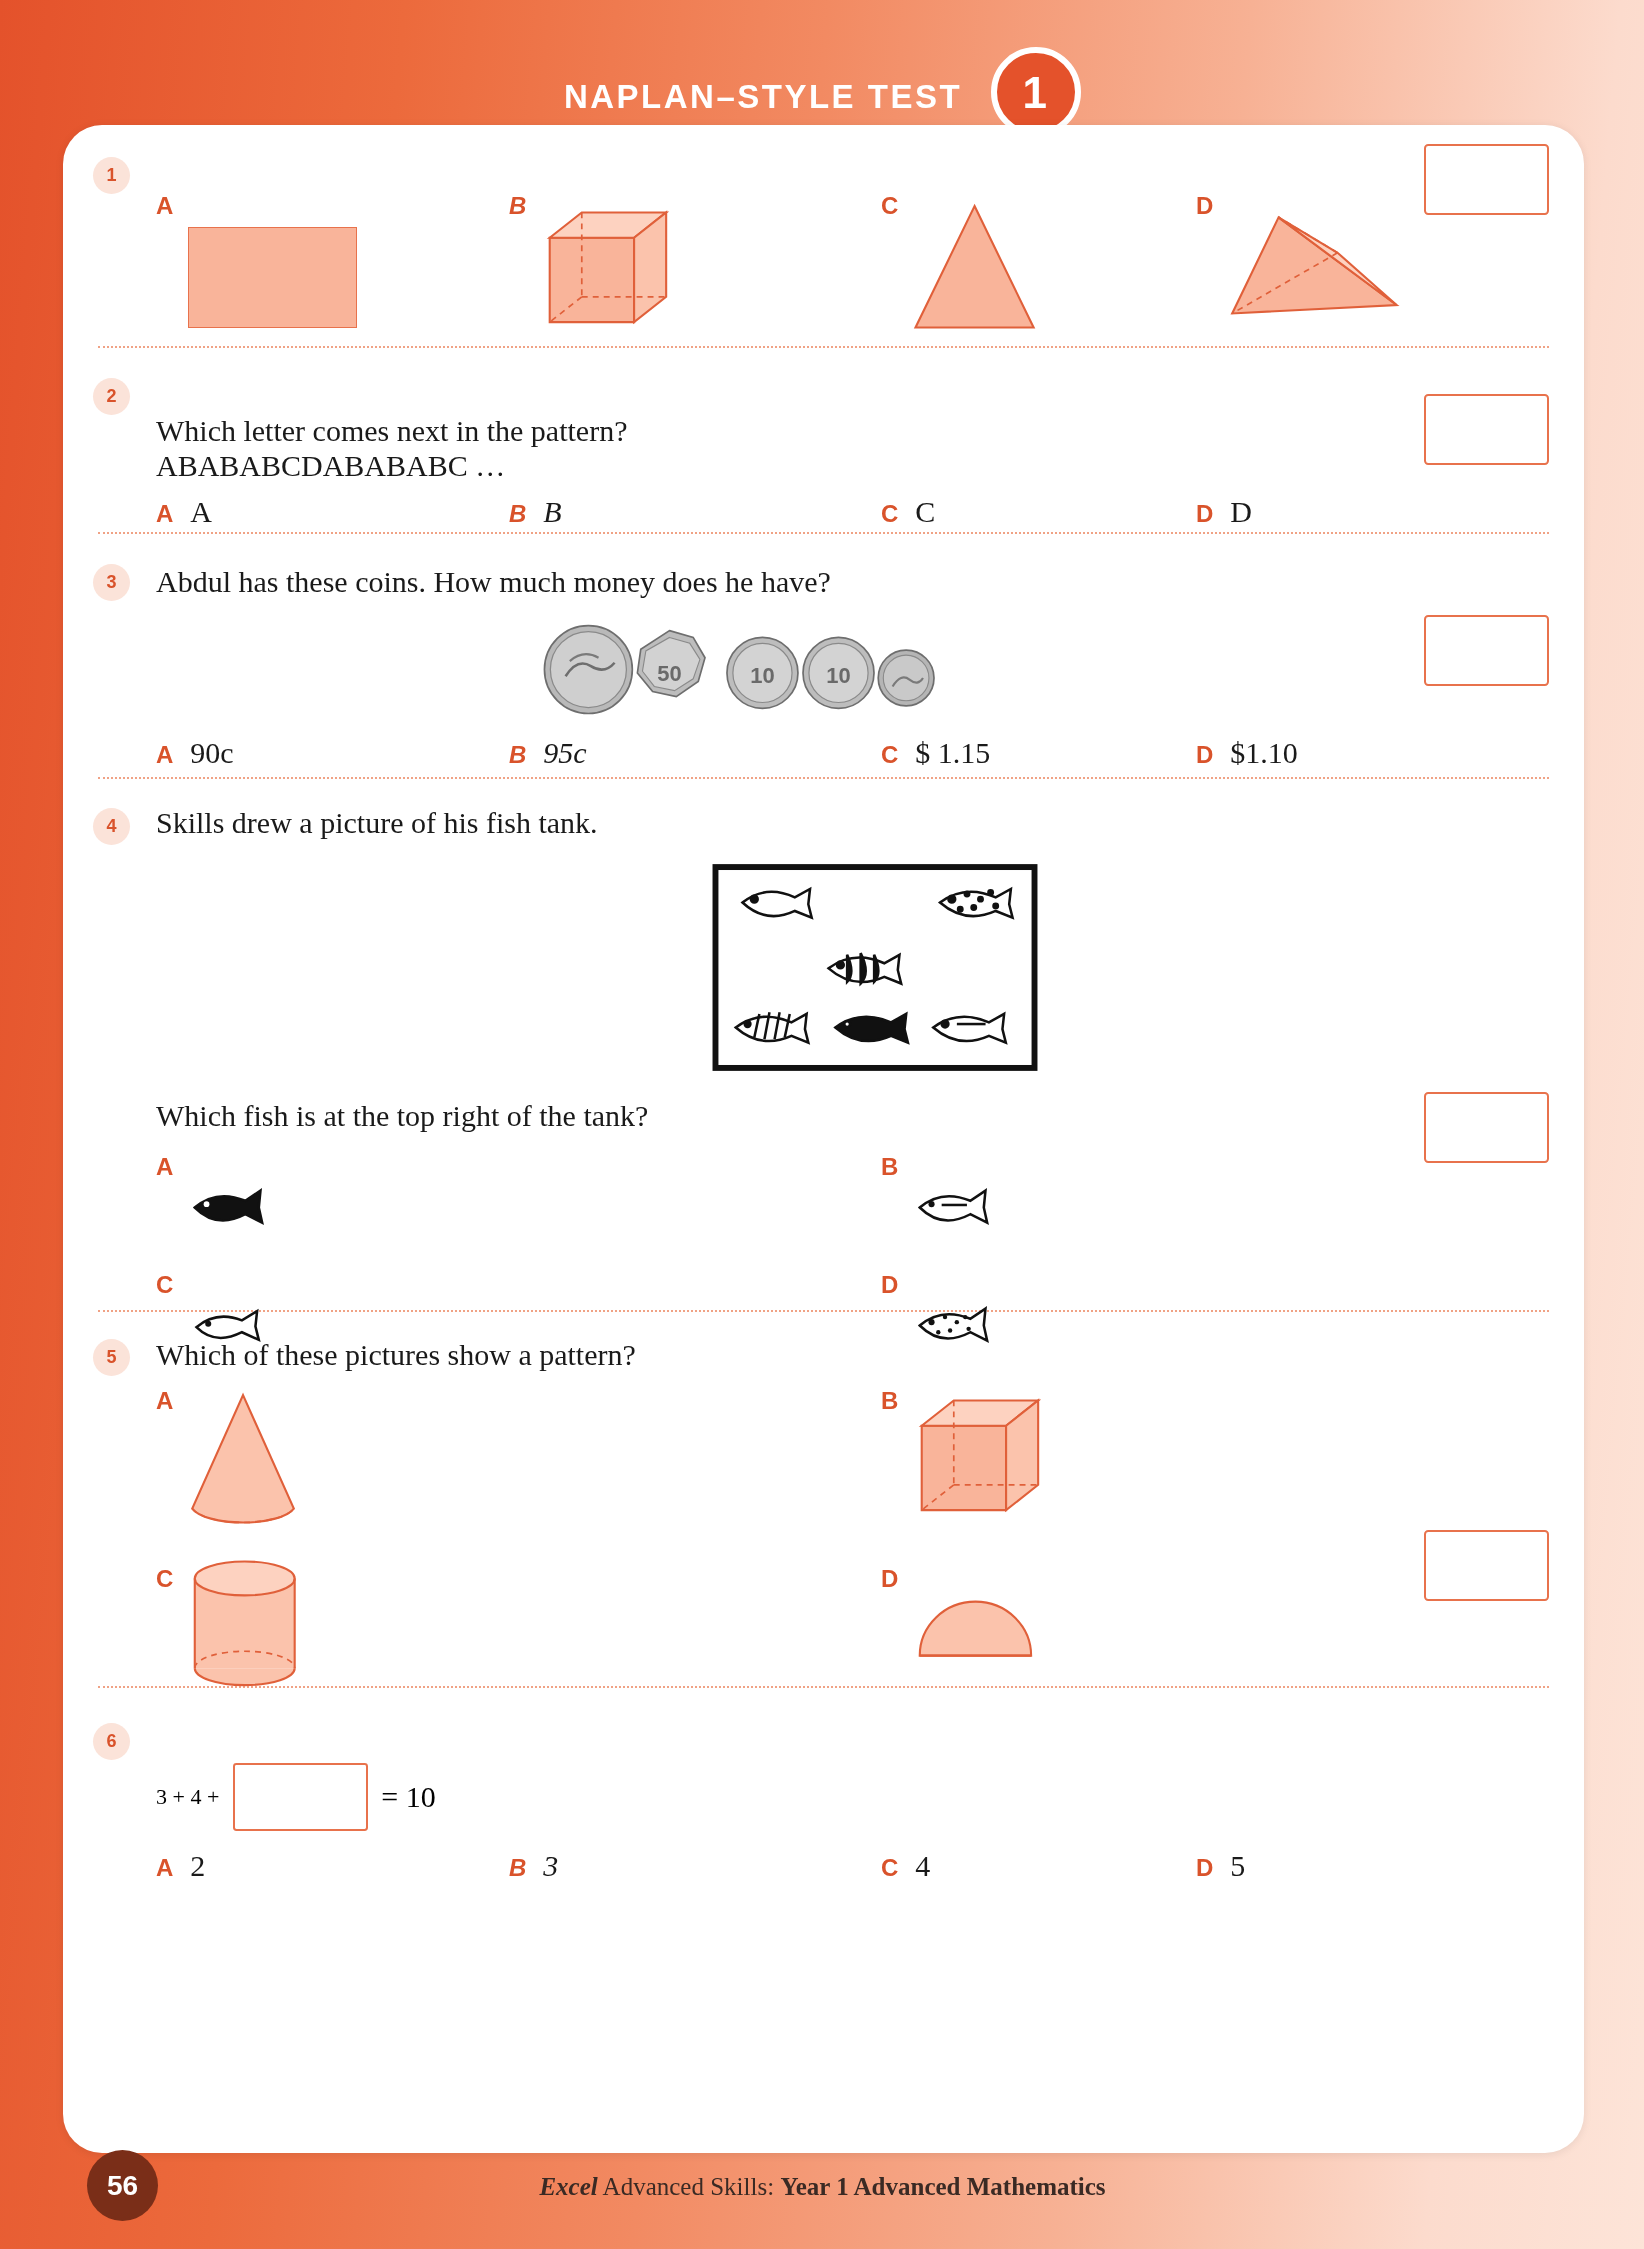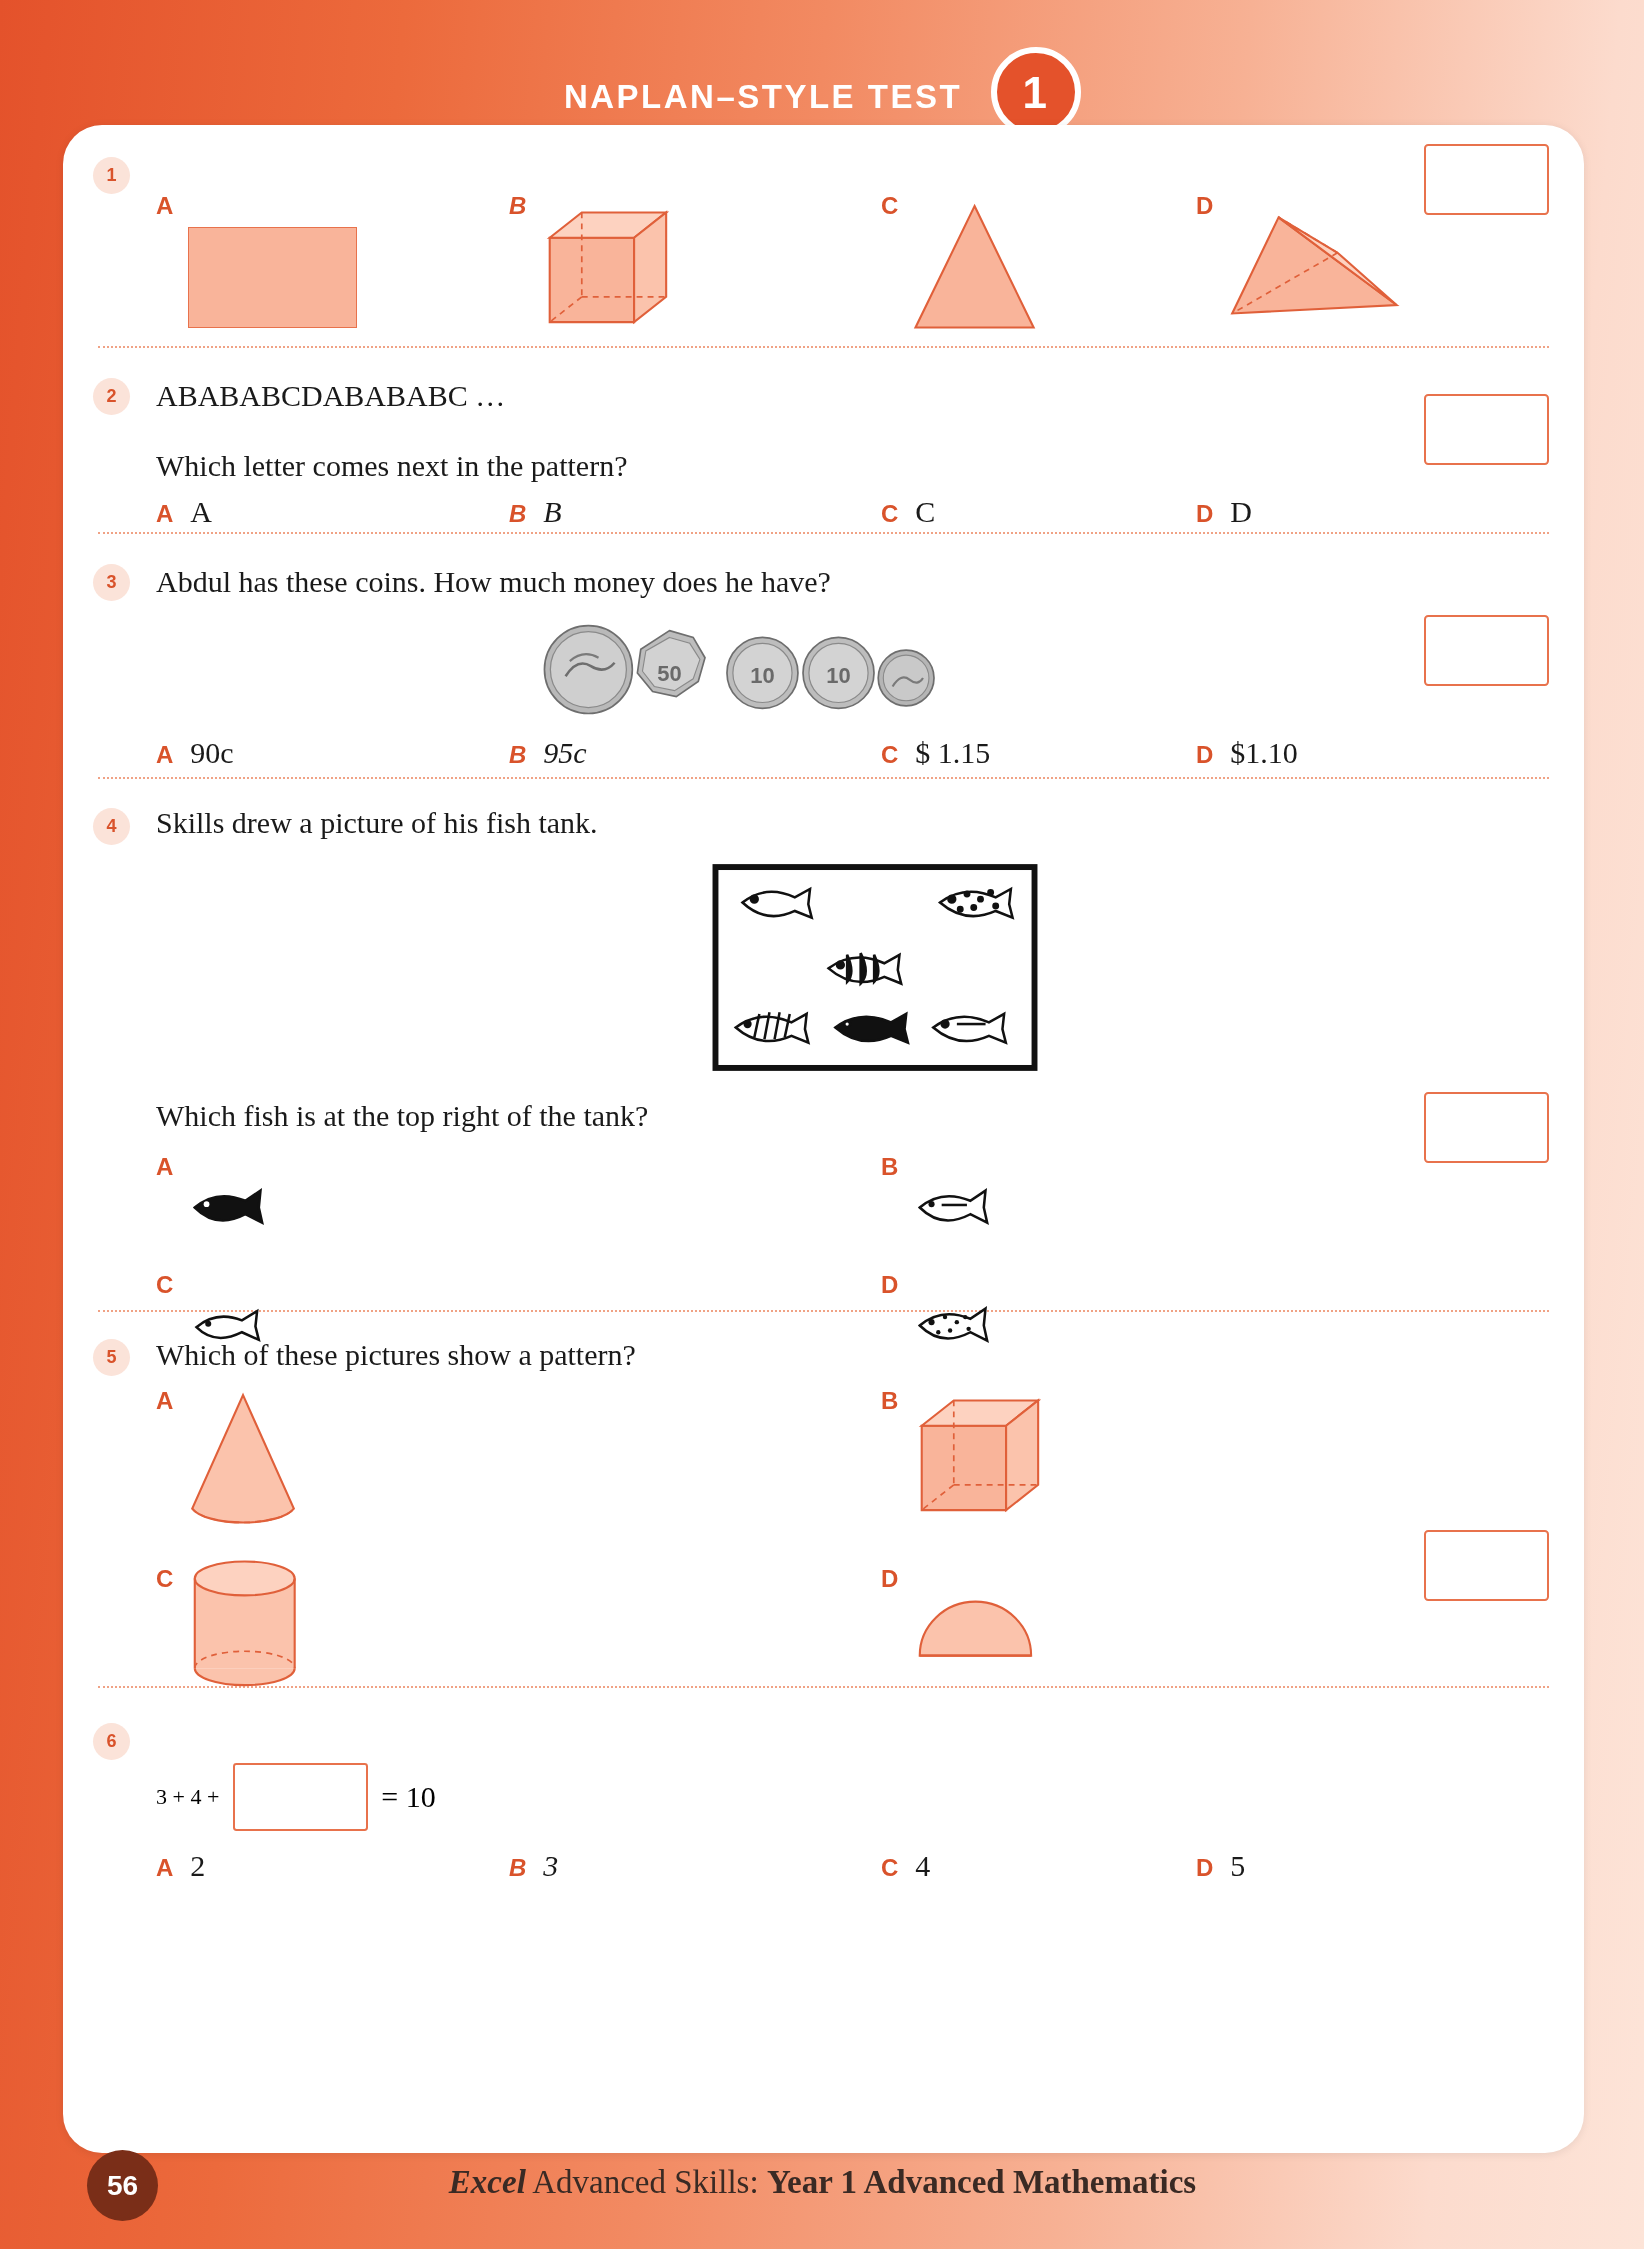--- a/index.html
+++ b/index.html
@@ -130,21 +130,21 @@
     color: #d9532b;
     position: absolute;
     top: 0;
   }
   .footer-bar {
     position: absolute;
     left: 0;
     bottom: 49px;
     width: 1645px;
     text-align: center;
-    font-size: 33px;
+    font-size: 25px;
     color: #3a2a24;
     font-family: "Liberation Serif", serif;
   }
   .footer-bar b { font-weight: bold; }
   .footer-bar i { font-style: italic; font-weight: bold; }
   .page-badge {
     position: absolute;
     left: 87px;
     bottom: 29px;
     width: 71px;
@@ -213,22 +213,22 @@
             </svg>
           </div>
         </div>
       </div>
     </div>
 
     <div class="divider"></div>
 
     <div class="qrow" style="padding-top:29px; height:184px;">
       <div class="qnum" style="top:30px;">2</div>
+      <div class="qtext" style="margin-top:35px;">Which letter comes next in the pattern?</div>
       <div class="qtext">ABABABCDABABABC …</div>
-      <div class="qtext" style="margin-top:35px;">Which letter comes next in the pattern?</div>
       <div class="answerbox" style="top:46px;"></div>
       <div class="opts-row" style="margin-top:12px;">
         <div class="opt-col c1">
           <span class="opt-letter">A</span><span class="opt-text">A</span>
         </div>
         <div class="opt-col c2">
           <span class="opt-letter">B</span><span class="opt-text">B</span>
         </div>
         <div class="opt-col c3">
           <span class="opt-letter">C</span><span class="opt-text">C</span>

